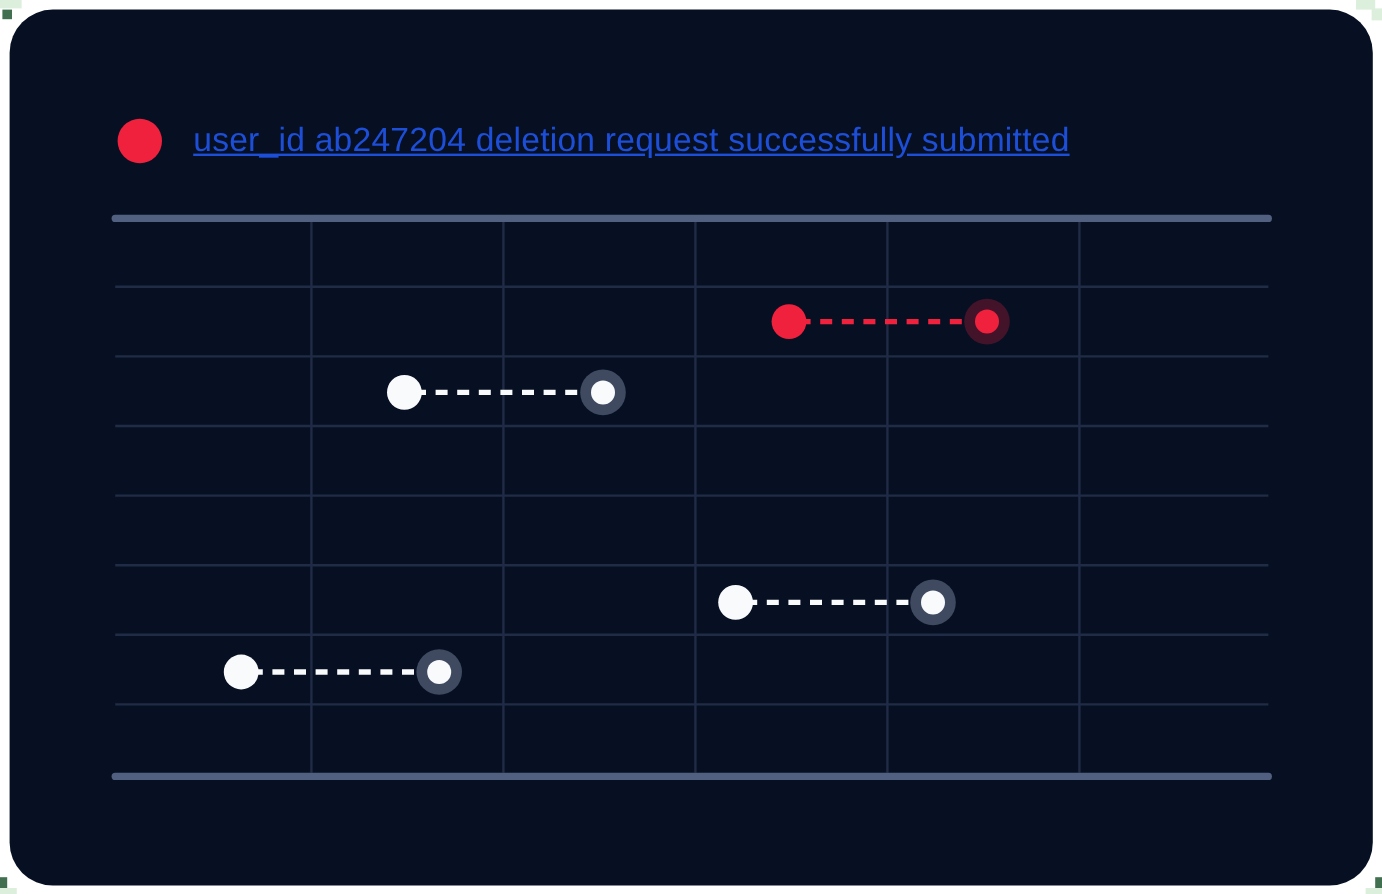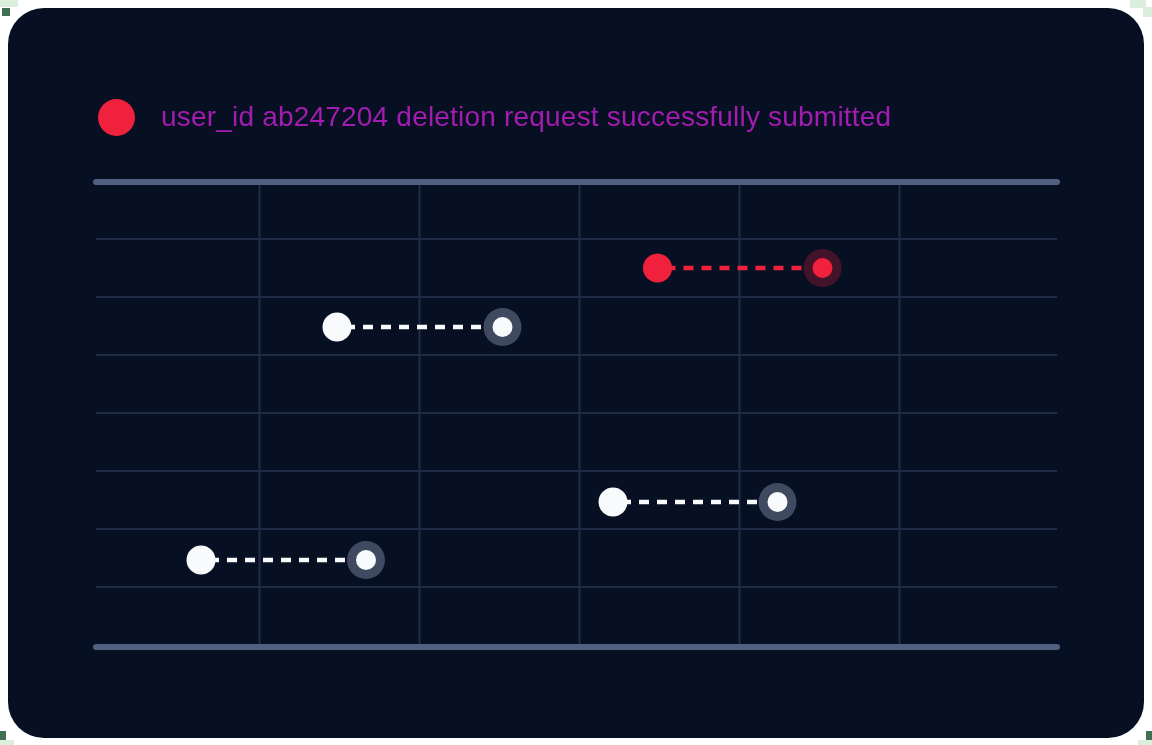--- a/index.html
+++ b/index.html
@@ -61,21 +61,21 @@
       <div class="corner-sq" style="left: 0px; top: 731px; width: 6px; height: 9px; background: rgb(64, 112, 79);"></div>
       <div class="corner-sq" style="left: 0px; top: 740px; width: 14px; height: 5px; background: rgb(220, 239, 221);"></div>
       <div class="corner-sq" style="left: 1146px; top: 731px; width: 6px; height: 9px; background: rgb(64, 112, 79);"></div>
       <div class="corner-sq" style="left: 1138px; top: 740px; width: 14px; height: 5px; background: rgb(220, 239, 221);"></div>
     </div>
 
   <div class="card" style="background: rgb(7, 16, 34);"></div>
 
   <div class="status">
     <div class="status-dot" style="background: rgb(240, 33, 60);"></div>
-    <div class="status-text" style="color: #a21caf;">user_id ab247204 deletion request successfully submitted</div>
+    <div class="status-text" style="color: #1d4ed8; text-decoration: underline;">user_id ab247204 deletion request successfully submitted</div>
   </div>
 
   <svg class="chart" id="chart" viewBox="0 0 1152 745">
       <line x1="96" y1="239" x2="1057" y2="239" stroke="#202b45" stroke-width="2"></line>
       <line x1="96" y1="297" x2="1057" y2="297" stroke="#202b45" stroke-width="2"></line>
       <line x1="96" y1="355" x2="1057" y2="355" stroke="#202b45" stroke-width="2"></line>
       <line x1="96" y1="413" x2="1057" y2="413" stroke="#202b45" stroke-width="2"></line>
       <line x1="96" y1="471" x2="1057" y2="471" stroke="#202b45" stroke-width="2"></line>
       <line x1="96" y1="529" x2="1057" y2="529" stroke="#202b45" stroke-width="2"></line>
       <line x1="96" y1="587" x2="1057" y2="587" stroke="#202b45" stroke-width="2"></line>

